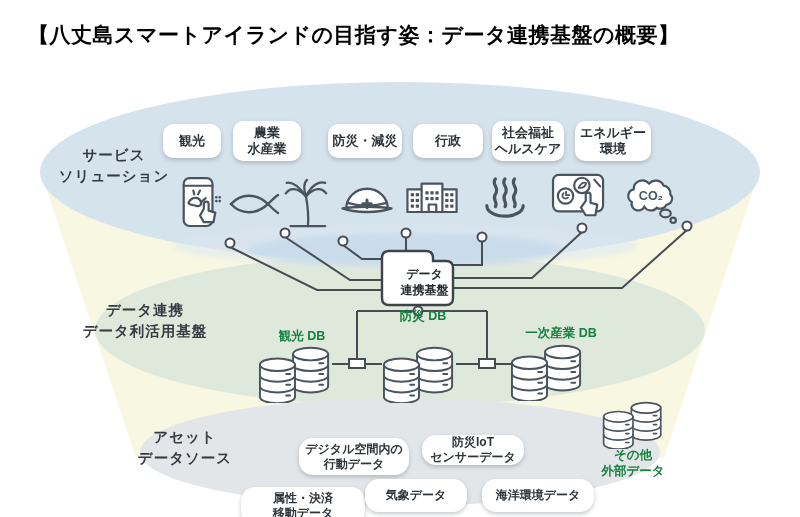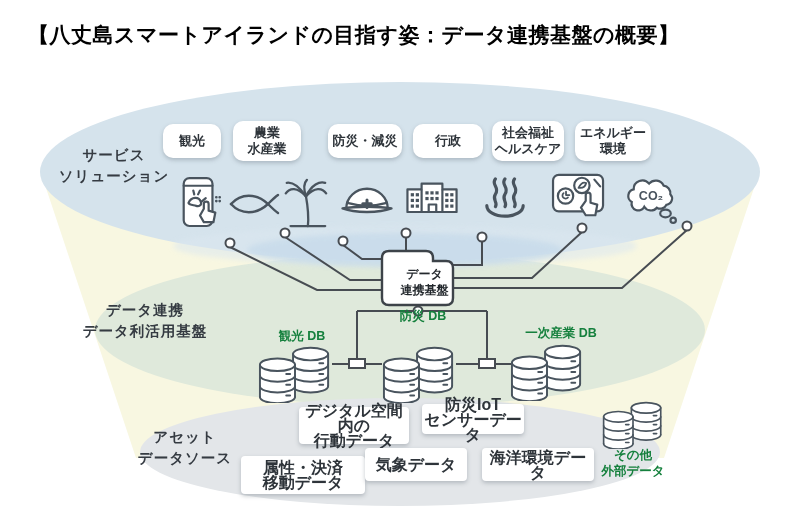--- a/index.html
+++ b/index.html
@@ -13,21 +13,21 @@
   }
   .layer-label{
     font-size:14.5px;font-weight:bold;color:#353b42;text-align:center;
     white-space:pre-line;line-height:21px;letter-spacing:1px;
   }
   .box{
     background:#fff;border-radius:10px;box-shadow:0 2px 4px rgba(90,100,112,.35);
     display:flex;align-items:center;justify-content:center;text-align:center;
     font-size:13px;font-weight:600;line-height:16px;white-space:pre-line;color:#2e343a;
   }
-  .box.sm{font-size:16px;line-height:15px;border-radius:4px;}
+  .box.sm{font-size:12px;line-height:15px;border-radius:14px;margin-top:31px;}
   .hub-text{
     display:flex;align-items:center;justify-content:center;text-align:center;
     font-size:12px;font-weight:bold;line-height:16px;white-space:pre-line;color:#23282d;margin-left:7px;
   }
   .db-label{
     font-size:12.5px;font-weight:bold;color:#15803d;text-align:center;white-space:pre-line;line-height:16px;
   }
   svg{display:block;}
   .icon svg *{vector-effect:non-scaling-stroke;}
 </style>

